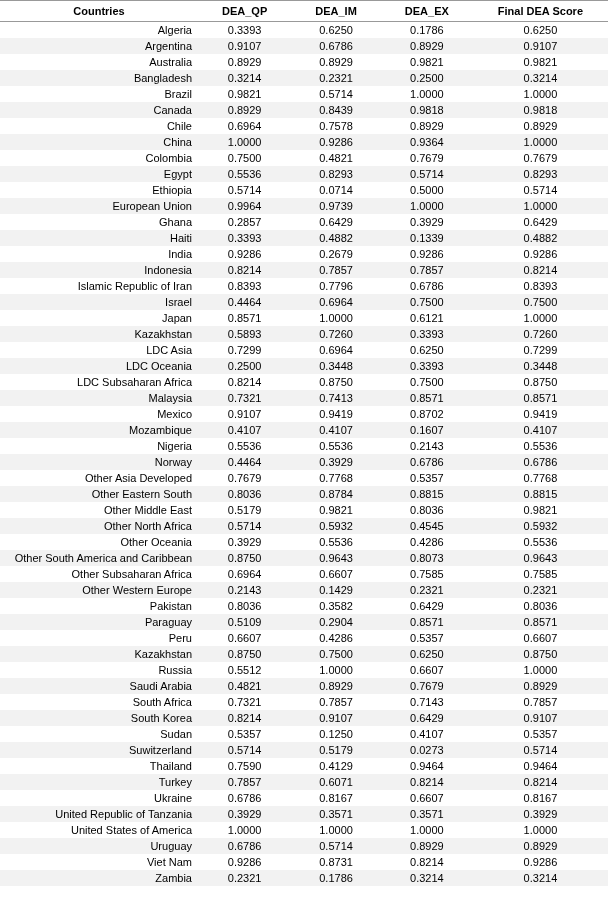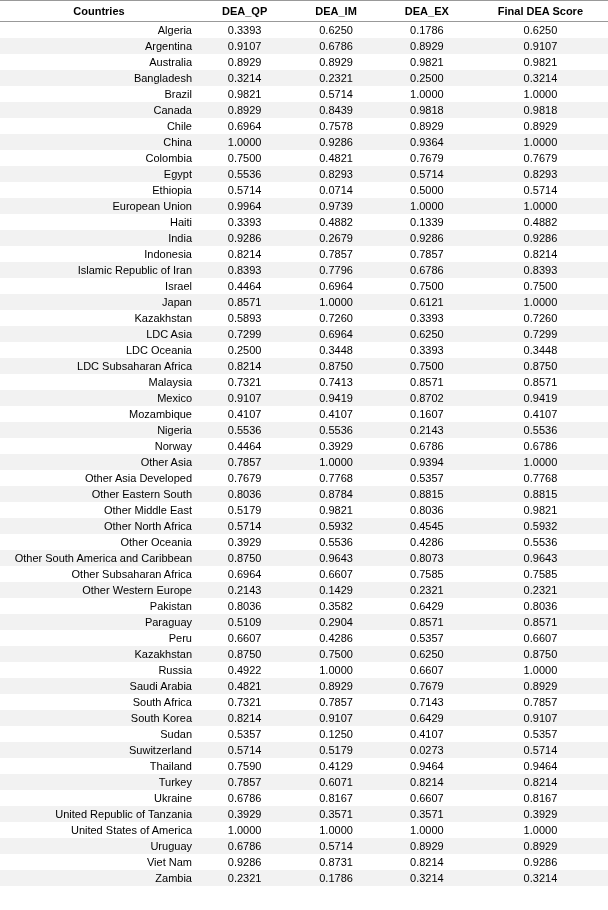--- a/index.html
+++ b/index.html
@@ -137,20 +137,27 @@
         <td>0.5714</td>
       </tr>
       <tr>
         <td>European Union</td>
         <td>0.9964</td>
         <td>0.9739</td>
         <td>1.0000</td>
         <td>1.0000</td>
       </tr>
       <tr>
+        <td>Ghana</td>
+        <td>0.2857</td>
+        <td>0.6429</td>
+        <td>0.3929</td>
+        <td>0.6429</td>
+      </tr>
+      <tr>
         <td>Haiti</td>
         <td>0.3393</td>
         <td>0.4882</td>
         <td>0.1339</td>
         <td>0.4882</td>
       </tr>
       <tr>
         <td>India</td>
         <td>0.9286</td>
         <td>0.2679</td>
@@ -242,27 +249,20 @@
         <td>0.5536</td>
       </tr>
       <tr>
         <td>Norway</td>
         <td>0.4464</td>
         <td>0.3929</td>
         <td>0.6786</td>
         <td>0.6786</td>
       </tr>
       <tr>
-        <td>Other Asia</td>
-        <td>0.7857</td>
-        <td>1.0000</td>
-        <td>0.9394</td>
-        <td>1.0000</td>
-      </tr>
-      <tr>
         <td>Other Asia Developed</td>
         <td>0.7679</td>
         <td>0.7768</td>
         <td>0.5357</td>
         <td>0.7768</td>
       </tr>
       <tr>
         <td>Other Eastern South</td>
         <td>0.8036</td>
         <td>0.8784</td>
@@ -334,21 +334,21 @@
       </tr>
       <tr>
         <td>Kazakhstan</td>
         <td>0.8750</td>
         <td>0.7500</td>
         <td>0.6250</td>
         <td>0.8750</td>
       </tr>
       <tr>
         <td>Russia</td>
-        <td>0.4922</td>
+        <td>0.5512</td>
         <td>1.0000</td>
         <td>0.6607</td>
         <td>1.0000</td>
       </tr>
       <tr>
         <td>Saudi Arabia</td>
         <td>0.4821</td>
         <td>0.8929</td>
         <td>0.7679</td>
         <td>0.8929</td>

